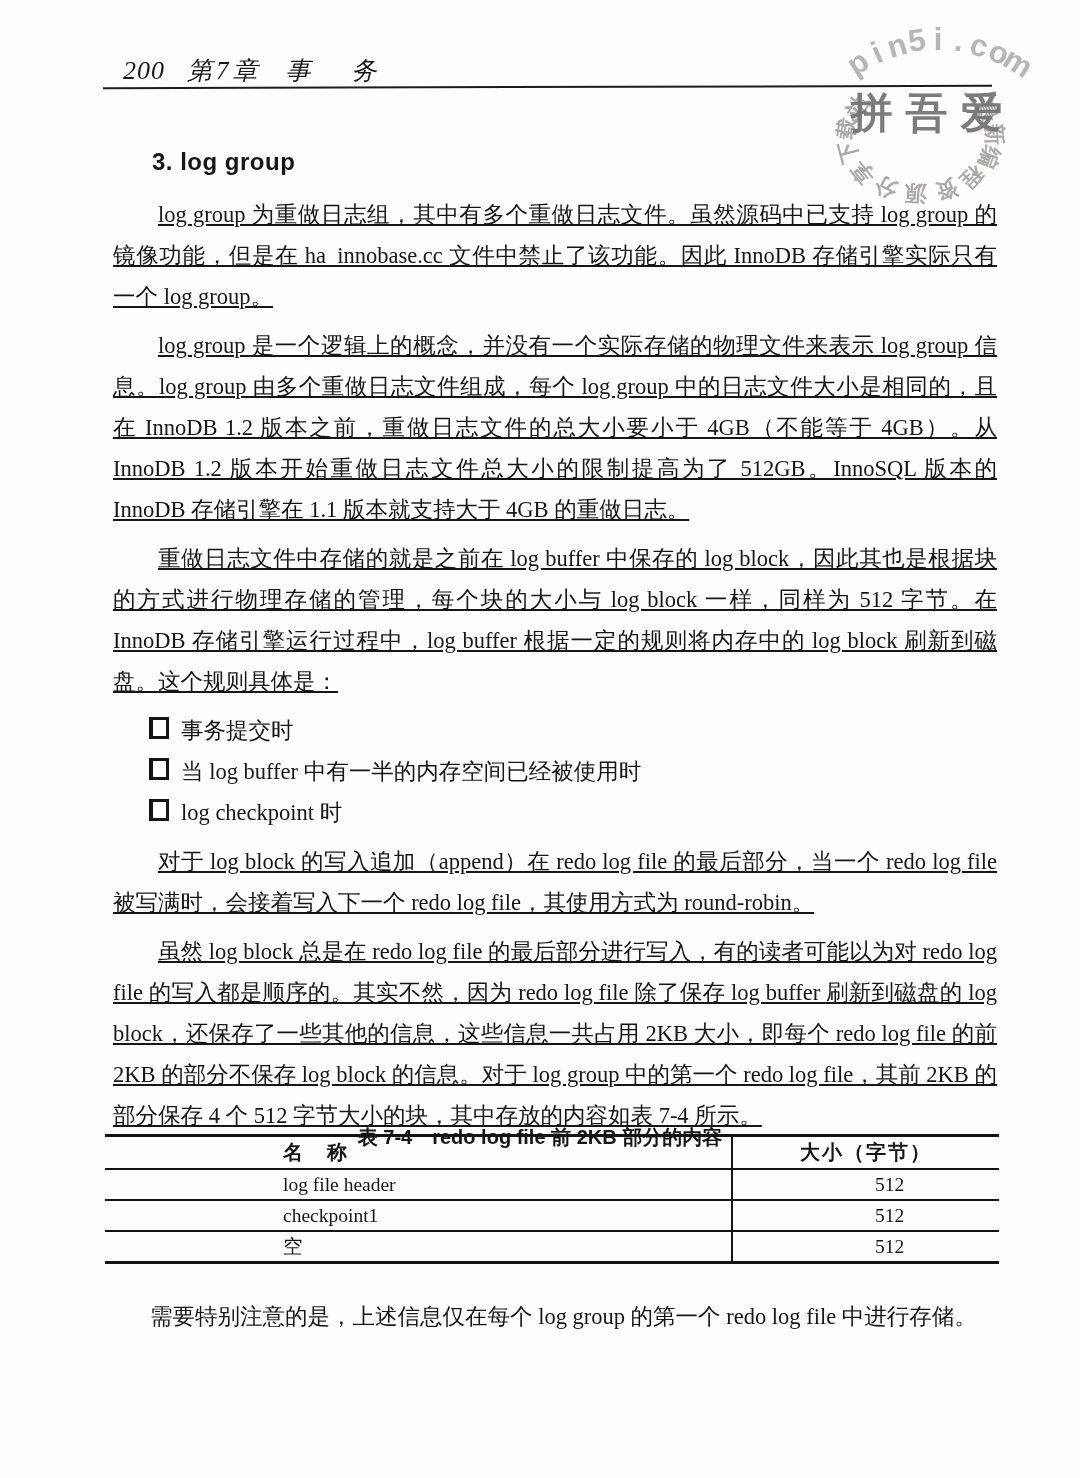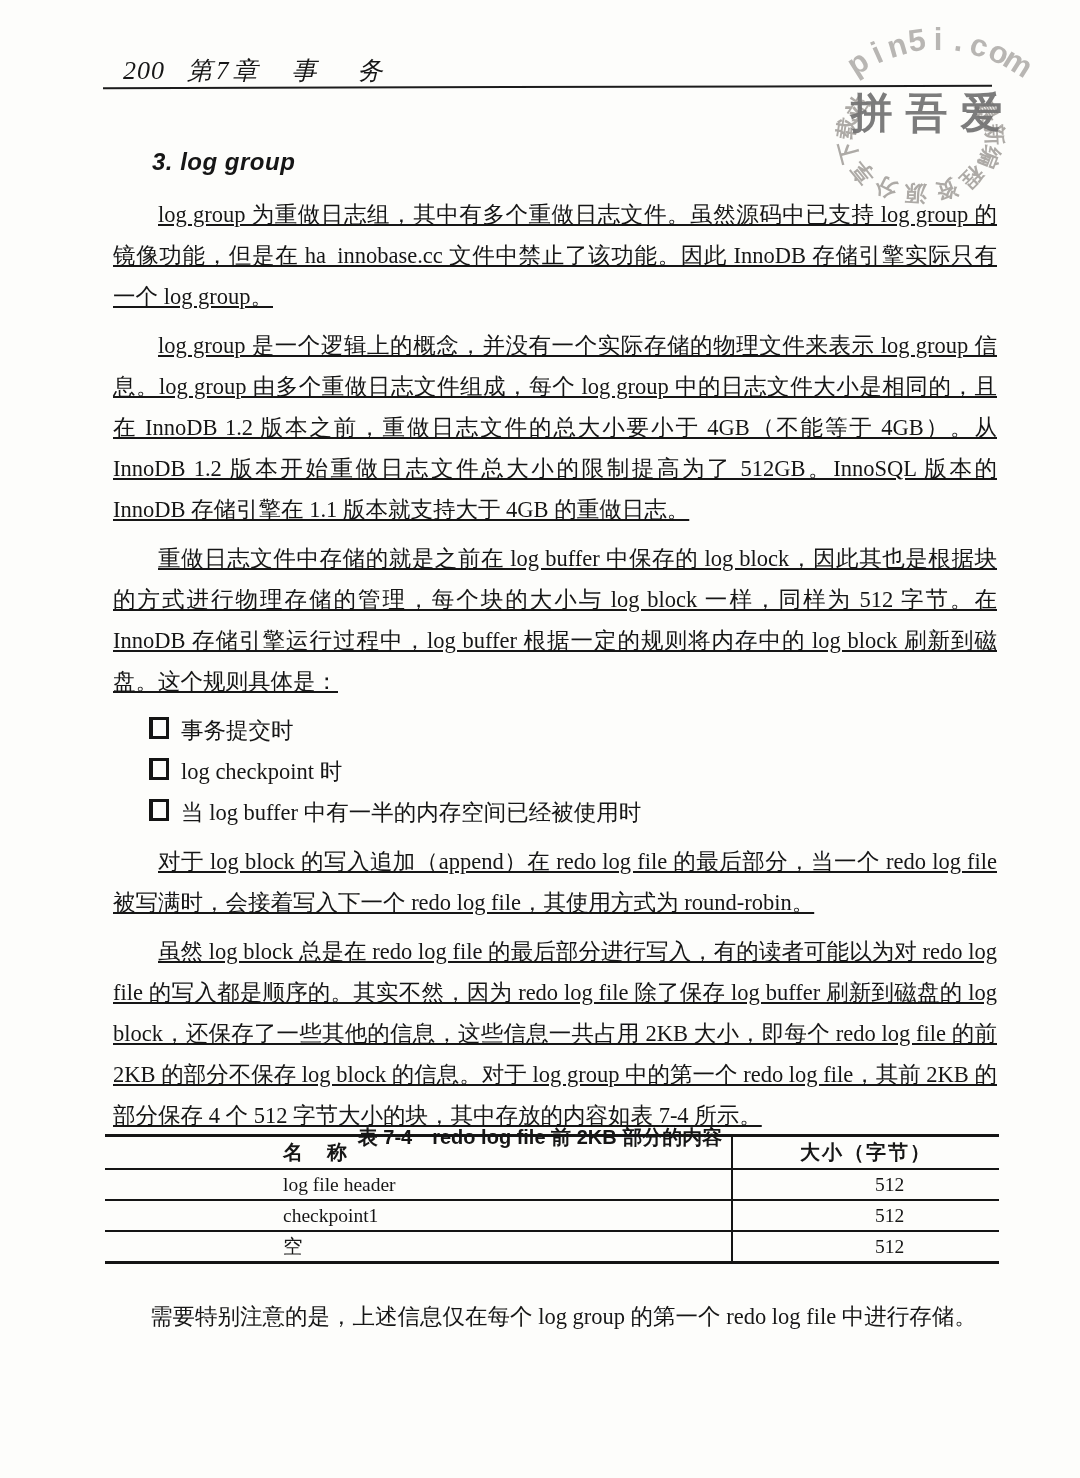--- a/index.html
+++ b/index.html
@@ -7,21 +7,21 @@
     position:relative; width:1080px; height:1478px; margin:0 auto;
     background:#fdfdfb; color:#161616; overflow:hidden;
     font-family:"Liberation Serif","DejaVu Serif",serif;
   }
   
   .running-head{
     position:absolute; left:123px; top:54px; font-size:25px; font-style:italic;
     letter-spacing:1px; white-space:nowrap;
   }
   .running-head .pageno{font-size:26px; margin-right:22px;}
-  .running-head .chapter{margin-right:30px; letter-spacing:4px;}
+  .running-head .chapter{margin-right:24px; letter-spacing:4px;}
   .running-head .ctitle{letter-spacing:8px;}
   .head-rule{
     position:absolute; left:103px; top:86px; width:889px; height:2px;
     background:#1c1c1c; transform:rotate(-0.15deg);
   }
   
   .watermark{position:absolute; left:800px; top:-25px; width:280px; height:310px; pointer-events:none;}
   .wm-arc span{
     position:absolute; font-family:"Liberation Sans","DejaVu Sans",sans-serif;
     font-weight:bold; font-size:31px; color:#b3b0ad; opacity:.92;
@@ -50,21 +50,21 @@
   .r4 {left:147px; top:214px; transform:translate(-50%,-50%) rotate(159deg);}
   .r5 {left:116px; top:218px; transform:translate(-50%,-50%) rotate(183deg);}
   .r6 {left:86px;  top:212px; transform:translate(-50%,-50%) rotate(207deg);}
   .r7 {left:63px;  top:197px; transform:translate(-50%,-50%) rotate(231deg);}
   .r8 {left:49px;  top:177px; transform:translate(-50%,-50%) rotate(255deg);}
   .r9 {left:47px;  top:153px; transform:translate(-50%,-50%) rotate(279deg);}
   .r10{left:58px;  top:132px; transform:translate(-50%,-50%) rotate(303deg);}
   
   .section-heading{
     position:absolute; left:152px; top:148px; font-size:24px; font-weight:bold;
-    font-family:"Liberation Sans","DejaVu Sans",sans-serif; letter-spacing:.5px;font-style:italic;
+    font-family:"Liberation Sans","DejaVu Sans",sans-serif; letter-spacing:.5px;
   }
   .bodytext{
     position:absolute; left:105px; top:186px; width:900px;
     font-size:22.5px; line-height:41px; text-align:justify;
   }
   .bodytext p{margin:8px; text-indent:45px;text-decoration:underline;}
   .bullets{margin:0; padding:0; list-style:none;}
   .bullets li{padding-left:44px; text-indent:0;}
   .sq{
     display:inline-block; width:13px; height:16px; border:3px solid #141414;
@@ -138,22 +138,22 @@
   </div>
 
   <div class="section-heading">3. log group</div>
 
   <div class="bodytext">
     <p>log group 为重做日志组，其中有多个重做日志文件。虽然源码中已支持 log group 的镜像功能，但是在 ha_innobase.cc 文件中禁止了该功能。因此 InnoDB 存储引擎实际只有一个 log group。</p>
     <p>log group 是一个逻辑上的概念，并没有一个实际存储的物理文件来表示 log group 信息。log group 由多个重做日志文件组成，每个 log group 中的日志文件大小是相同的，且在 InnoDB 1.2 版本之前，重做日志文件的总大小要小于 4GB（不能等于 4GB）。从 InnoDB 1.2 版本开始重做日志文件总大小的限制提高为了 512GB。InnoSQL 版本的 InnoDB 存储引擎在 1.1 版本就支持大于 4GB 的重做日志。</p>
     <p>重做日志文件中存储的就是之前在 log buffer 中保存的 log block，因此其也是根据块的方式进行物理存储的管理，每个块的大小与 log block 一样，同样为 512 字节。在 InnoDB 存储引擎运行过程中，log buffer 根据一定的规则将内存中的 log block 刷新到磁盘。这个规则具体是：</p>
     <ul class="bullets">
       <li><span class="sq"></span><span>事务提交时</span></li>
+      <li><span class="sq"></span><span>当 log buffer 中有一半的内存空间已经被使用时</span></li>
       <li><span class="sq"></span><span>log checkpoint 时</span></li>
-      <li><span class="sq"></span><span>当 log buffer 中有一半的内存空间已经被使用时</span></li>
     </ul>
     <p>对于 log block 的写入追加（append）在 redo log file 的最后部分，当一个 redo log file 被写满时，会接着写入下一个 redo log file，其使用方式为 round-robin。</p>
     <p>虽然 log block 总是在 redo log file 的最后部分进行写入，有的读者可能以为对 redo log file 的写入都是顺序的。其实不然，因为 redo log file 除了保存 log buffer 刷新到磁盘的 log block，还保存了一些其他的信息，这些信息一共占用 2KB 大小，即每个 redo log file 的前 2KB 的部分不保存 log block 的信息。对于 log group 中的第一个 redo log file，其前 2KB 的部分保存 4 个 512 字节大小的块，其中存放的内容如表 7-4 所示。</p>
   </div>
 
   <div class="tbl-caption">表 7-4　redo log file 前 2KB 部分的内容</div>
   <table class="datatable">
     <thead>
       <tr>
         <th class="c-name">名　称</th>

